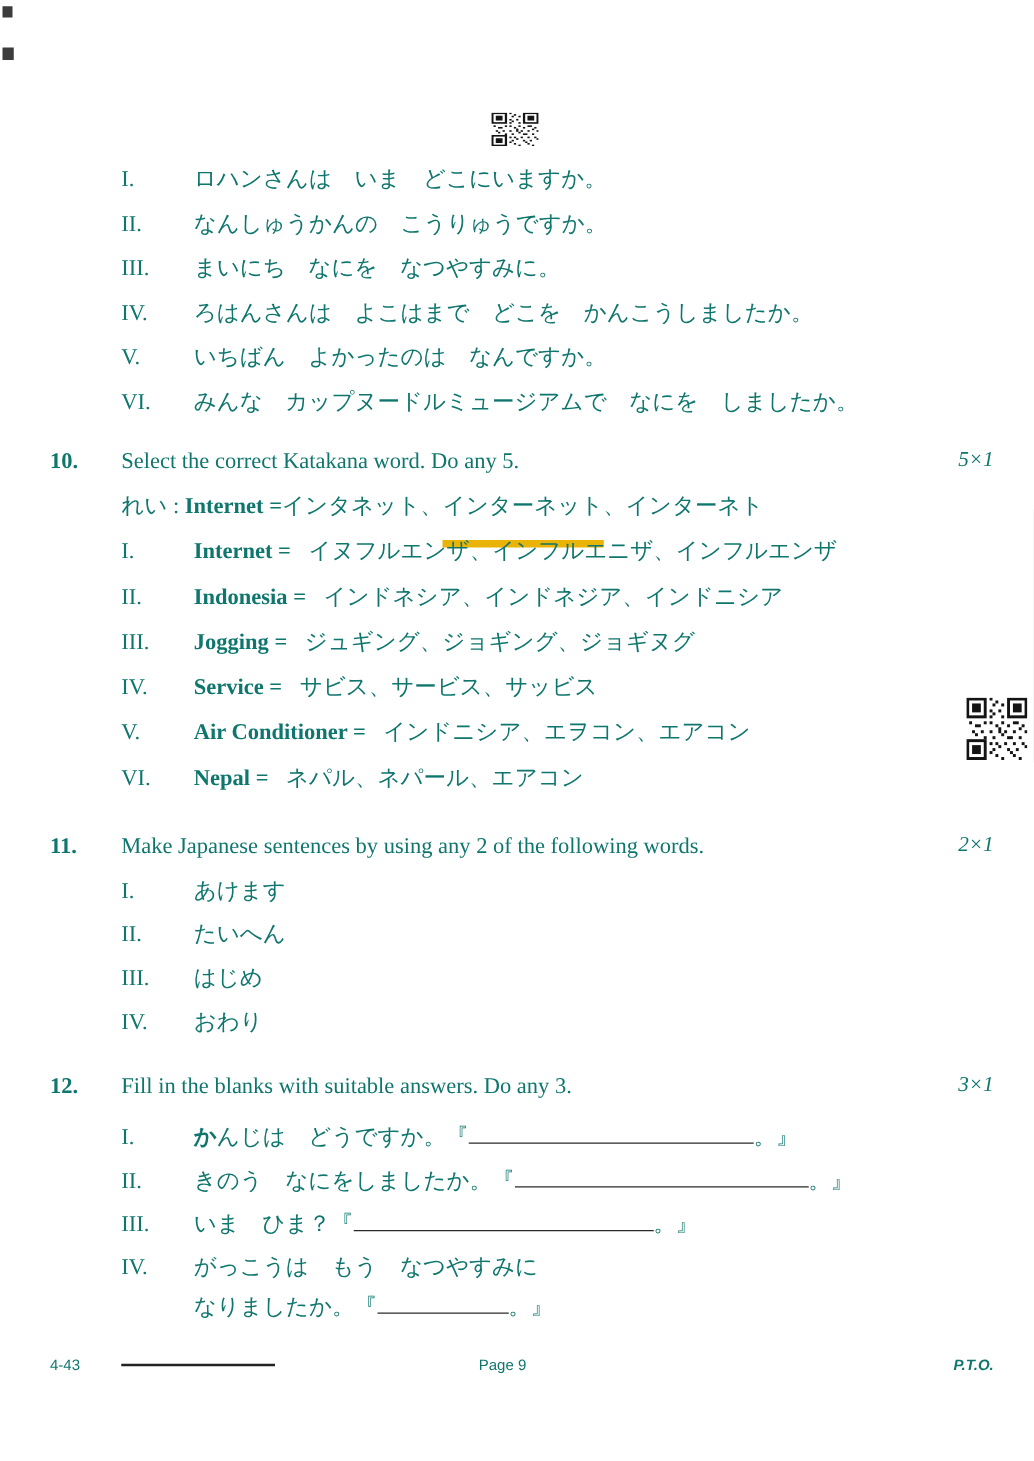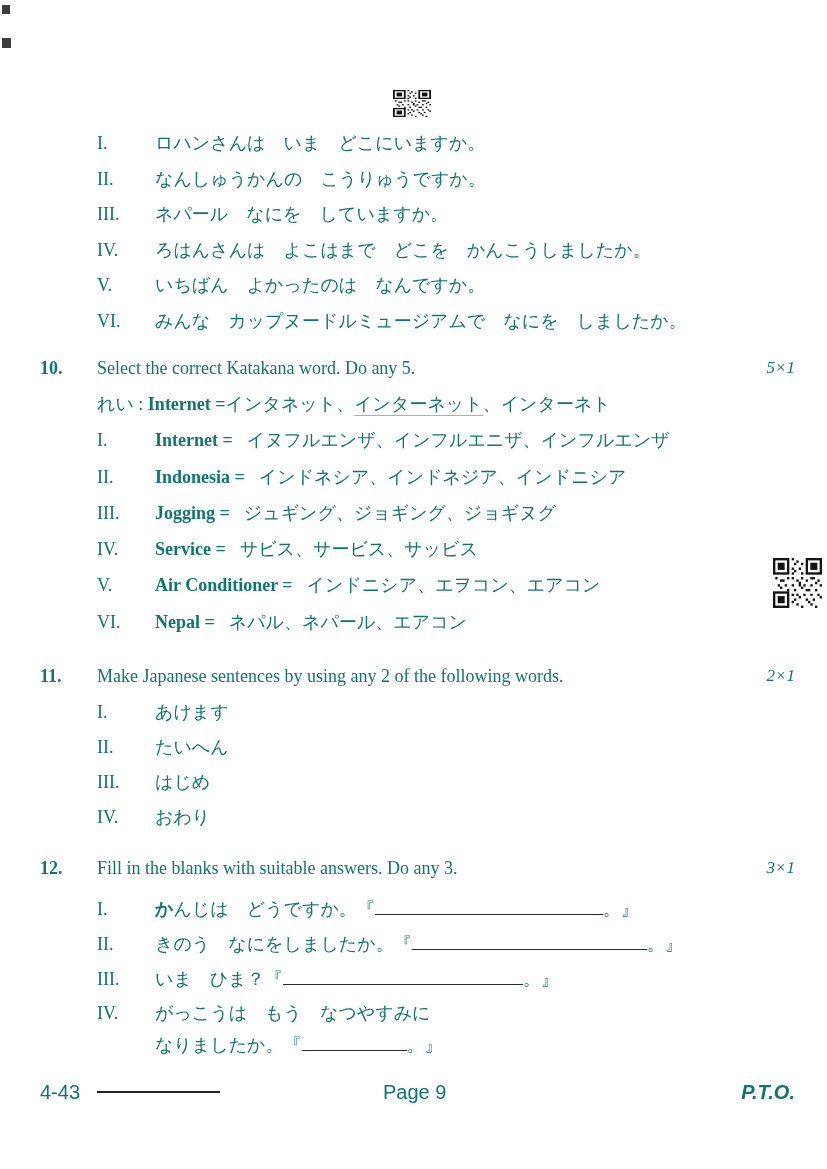--- a/index.html
+++ b/index.html
@@ -32,42 +32,42 @@
     width:57px;
     font-weight:bold;
   }
   .marks {
     position:absolute;
     right:0; top:0;
     font-style:italic;
     font-size:17px;
   }
   .bold { font-weight:bold; }
-  .ul { border-bottom:1px solid #eab308; padding-bottom:1px; }
+  .ul { border-bottom:6px solid #eab308; padding-bottom:18px; }
   .blank {
     display:inline-block;
     height:1.0em;
     border-bottom:1.4px solid #2b2b2b;
     vertical-align:baseline;
   }
   .bw1 { width:228px; }
   .bw2 { width:235px; }
   .bw3 { width:240px; }
   .bw4 { width:105px; }
   .opts { margin-left:14px; }
   .qr { position:absolute; }
   .qr-top { left:393px; top:90px; width:38px; height:27px; }
   .qr-right { left:773px; top:558px; width:49px; height:50px; }
   .scan-mark { position:absolute; background:#3c3c3c; }
   .mark1 { left:2px; top:5px;  width:8px; height:9px; }
   .mark2 { left:2px; top:38px; width:9px; height:10px; }
   .footer-left, .footer-center, .footer-right {
     position:absolute; top:1081px;
     font-family:"Liberation Sans", sans-serif;
-    font-size:20px; line-height:22px;
+    font-size:12px; line-height:22px;
   }
   .footer-left { left:40px; }
   .footer-center { left:383px; }
   .footer-right { right:32px; font-style:italic; font-weight:bold; }
   .footer-line {
     position:absolute;
     left:97px; top:1091px;
     width:123px; height:2px;
     background:#222;
   }
@@ -154,21 +154,21 @@
 
   <svg class="qr qr-top" viewBox="0 0 21 21" preserveAspectRatio="none">
       <use href="#qr-sym"></use>
     </svg>
   <svg class="qr qr-right" viewBox="0 0 21 21" preserveAspectRatio="none">
       <use href="#qr-sym"></use>
     </svg>
 
   <div class="row" style="top:132px"><span class="num">I.</span><span class="jp">ロハンさんは　いま　どこにいますか。</span></div>
   <div class="row" style="top:168px"><span class="num">II.</span><span class="jp">なんしゅうかんの　こうりゅうですか。</span></div>
-  <div class="row" style="top:203px"><span class="num">III.</span><span class="jp">ネパール　なにを　していますか。</span></div>
+  <div class="row" style="top:203px"><span class="num">III.</span><span class="jp">まいにち　なにを　なつやすみに。</span></div>
   <div class="row" style="top:239px"><span class="num">IV.</span><span class="jp">ろはんさんは　よこはまで　どこを　かんこうしましたか。</span></div>
   <div class="row" style="top:274px"><span class="num">V.</span><span class="jp">いちばん　よかったのは　なんですか。</span></div>
   <div class="row" style="top:310px"><span class="num">VI.</span><span class="jp">みんな　カップヌードルミュージアムで　なにを　しましたか。</span></div>
 
   <div class="row qrow" style="top:357px">
     <span class="qnum">10.</span><span>Select the correct Katakana word.  Do any 5.</span>
     <span class="marks">5×1</span>
   </div>
   <div class="row" style="top:393px">
     <span class="jp">れい : </span><span class="bold">Internet =</span><span class="jp">インタネット、</span><span class="jp ul">インターネット</span><span class="jp">、インターネト</span>

